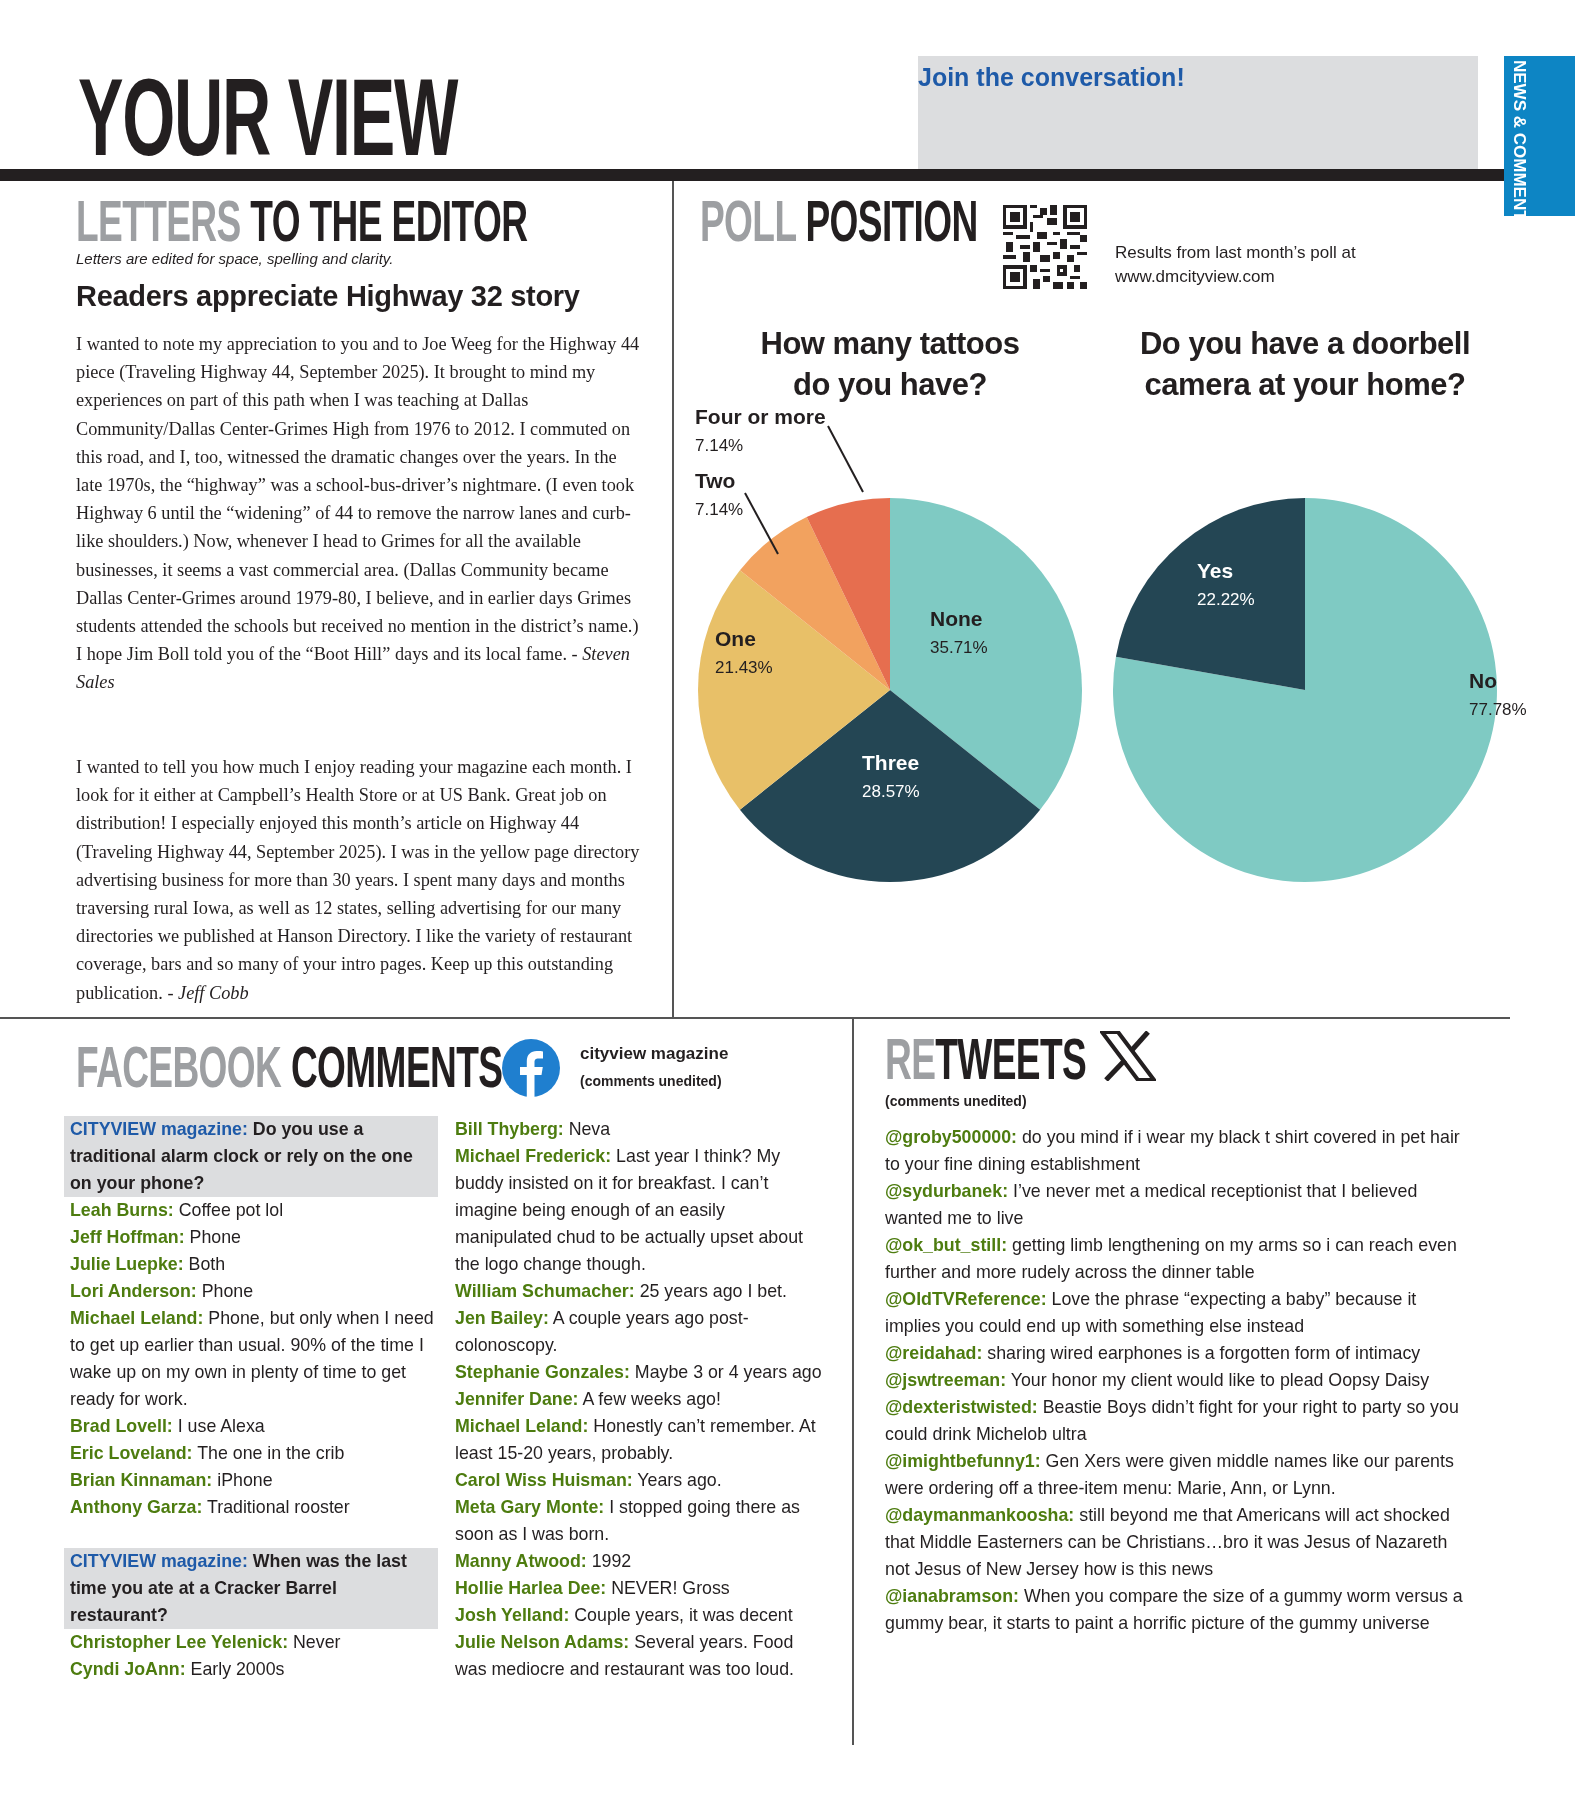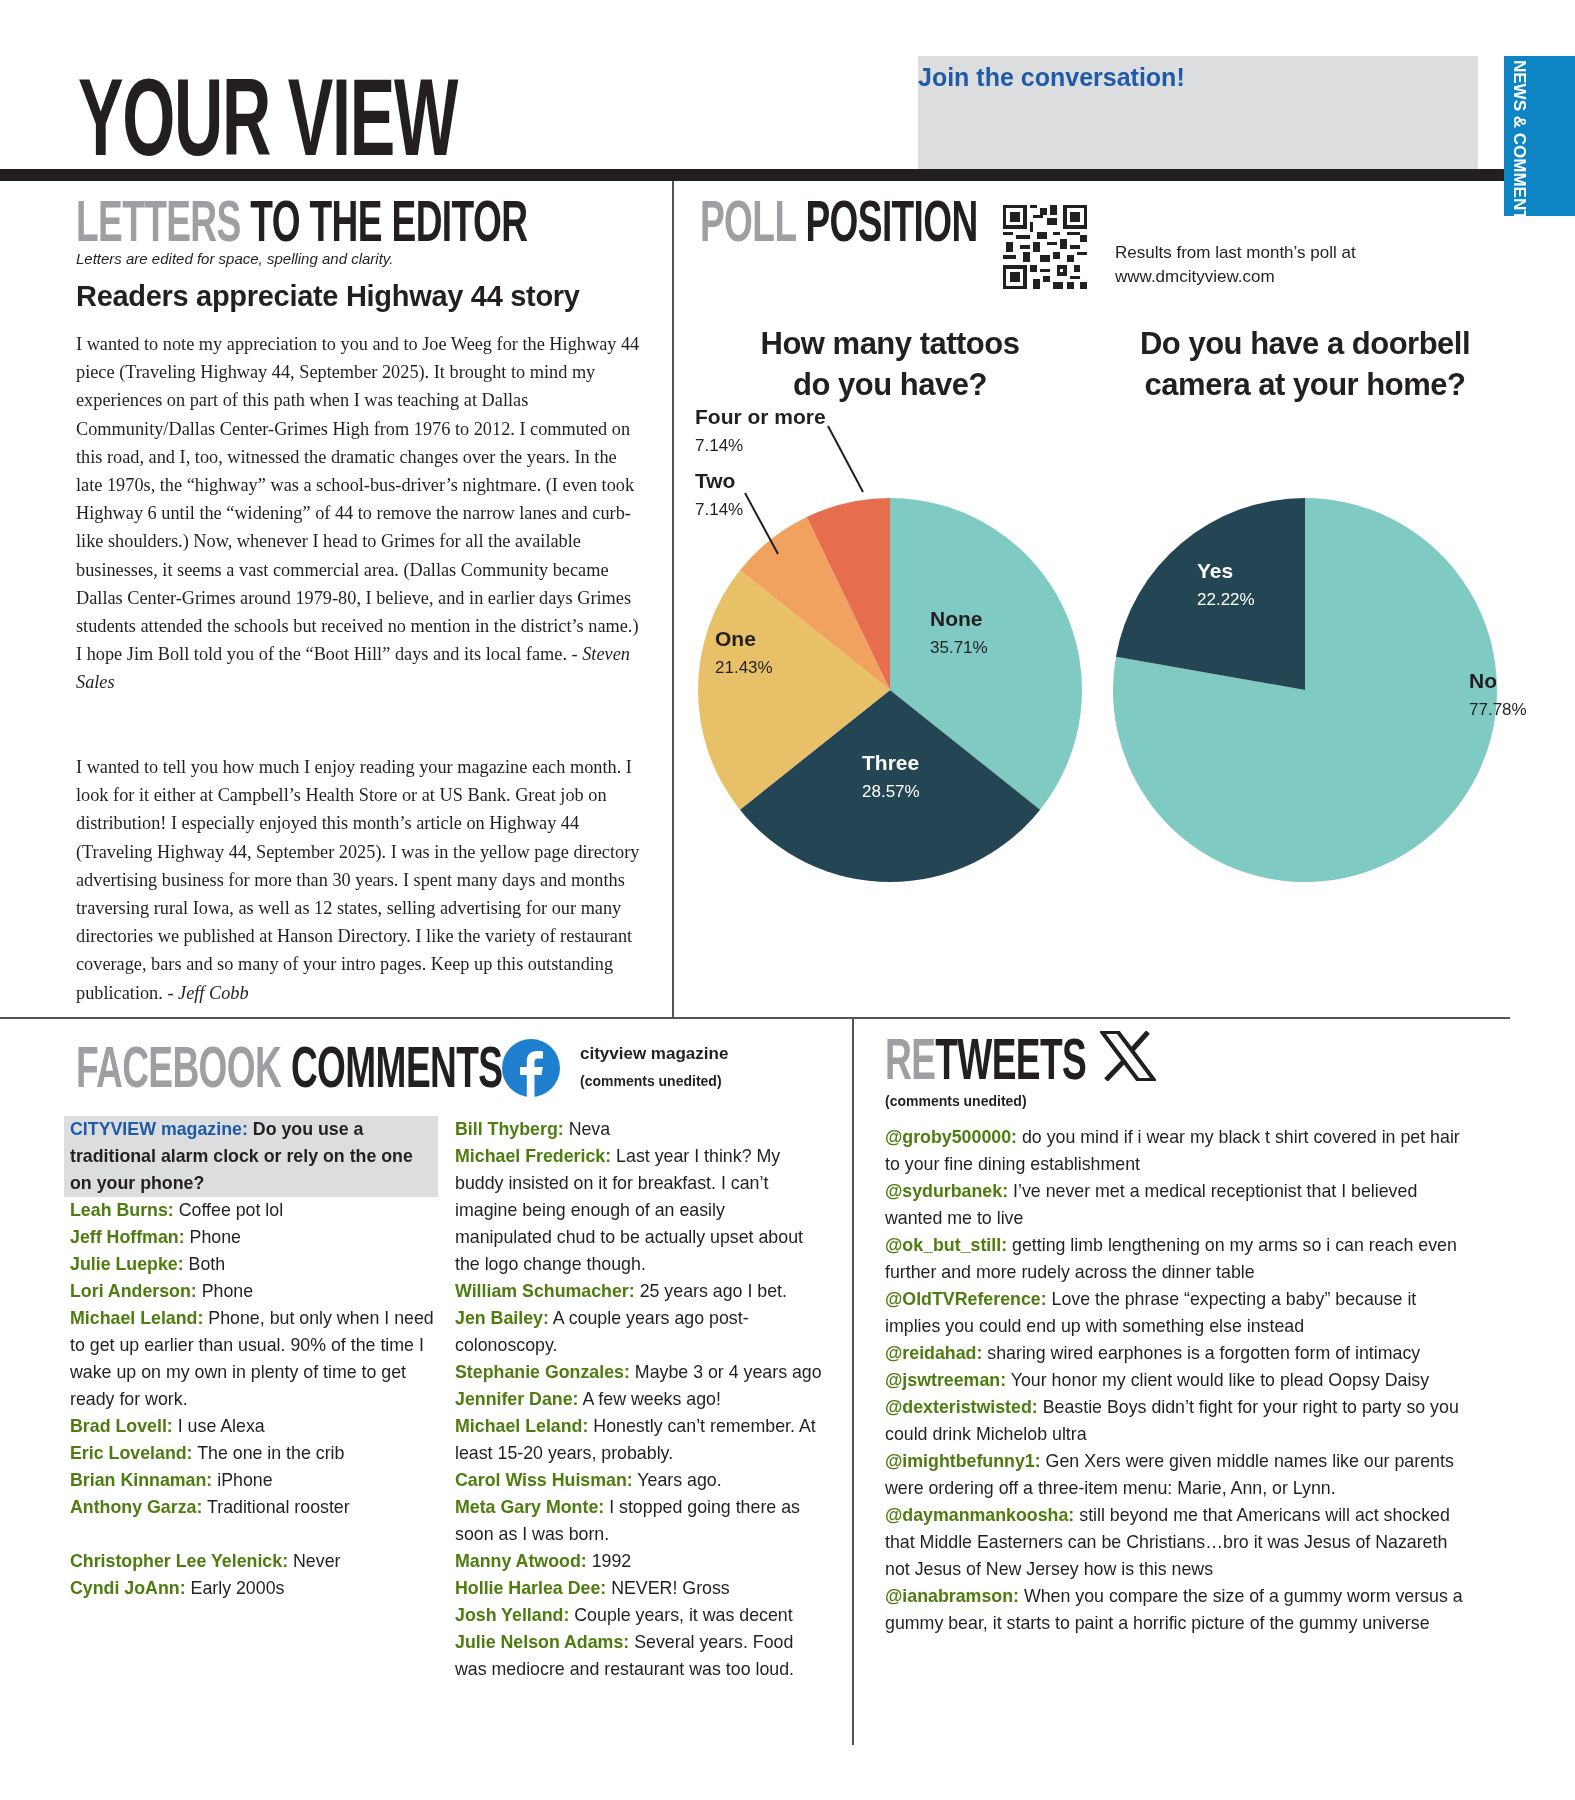--- a/index.html
+++ b/index.html
@@ -76,21 +76,21 @@
 
 <div class="vline" style="left:672px; top:181px; height:837px;"></div>
 <div class="hline" style="left:0; top:1017px; width:1510px;"></div>
 <div class="vline" style="left:852px; top:1018px; height:727px;"></div>
 
 <div class="sec-head" style="left:76px; top:192px;">
   <span class="gray">LETTERS</span>
   <span class="dark">TO THE EDITOR</span>
 </div>
 <div id="letters-note">Letters are edited for space, spelling and clarity.</div>
-<div id="letters-headline">Readers appreciate Highway 44 story</div>
+<div id="letters-headline">Readers appreciate Highway 32 story</div>
 
 <div class="letter" id="letter-1">
   <span>I wanted to note my appreciation to you and to Joe Weeg for the Highway 44 piece (Traveling Highway 44, September 2025). It brought to mind my experiences on part of this path when I was teaching at Dallas Community/Dallas Center-Grimes High from 1976 to 2012. I commuted on this road, and I, too, witnessed the dramatic changes over the years. In the late 1970s, the “highway” was a school-bus-driver’s nightmare. (I even took Highway 6 until the “widening” of 44 to remove the narrow lanes and curb-like shoulders.) Now, whenever I head to Grimes for all the available businesses, it seems a vast commercial area. (Dallas Community became Dallas Center-Grimes around 1979-80, I believe, and in earlier days Grimes students attended the schools but received no mention in the district’s name.) I hope Jim Boll told you of the “Boot Hill” days and its local fame.</span>
   <span class="sig">- Steven Sales</span>
 </div>
 <div class="letter" id="letter-2">
   <span>I wanted to tell you how much I enjoy reading your magazine each month. I look for it either at Campbell’s Health Store or at US Bank. Great job on distribution! I especially enjoyed this month’s article on Highway 44 (Traveling Highway 44, September 2025). I was in the yellow page directory advertising business for more than 30 years. I spent many days and months traversing rural Iowa, as well as 12 states, selling advertising for our many directories we published at Hanson Directory. I like the variety of restaurant coverage, bars and so many of your intro pages. Keep up this outstanding publication.</span>
   <span class="sig">- Jeff Cobb</span>
 </div>
 
@@ -207,20 +207,21 @@
     <div class="entry"><span class="who">Leah Burns:</span> <span>Coffee pot lol</span></div>
     <div class="entry"><span class="who">Jeff Hoffman:</span> <span>Phone</span></div>
     <div class="entry"><span class="who">Julie Luepke:</span> <span>Both</span></div>
     <div class="entry"><span class="who">Lori Anderson:</span> <span>Phone</span></div>
     <div class="entry"><span class="who">Michael Leland:</span> <span>Phone, but only when I need to get up earlier than usual. 90% of the time I wake up on my own in plenty of time to get ready for work.</span></div>
     <div class="entry"><span class="who">Brad Lovell:</span> <span>I use Alexa</span></div>
     <div class="entry"><span class="who">Eric Loveland:</span> <span>The one in the crib</span></div>
     <div class="entry"><span class="who">Brian Kinnaman:</span> <span>iPhone</span></div>
     <div class="entry"><span class="who">Anthony Garza:</span> <span>Traditional rooster</span></div>
     <div class="gap"></div>
+    <div class="qbox"><span class="who">CITYVIEW magazine:</span> <span>When was the last time you ate at a Cracker Barrel restaurant?</span></div>
     <div class="entry"><span class="who">Christopher Lee Yelenick:</span> <span>Never</span></div>
     <div class="entry"><span class="who">Cyndi JoAnn:</span> <span>Early 2000s</span></div>
   </div>
 <div class="col" id="fb-col-2">
     <div class="entry"><span class="who">Bill Thyberg:</span> <span>Neva</span></div>
     <div class="entry"><span class="who">Michael Frederick:</span> <span>Last year I think? My buddy insisted on it for breakfast. I can’t imagine being enough of an easily manipulated chud to be actually upset about the logo change though.</span></div>
     <div class="entry"><span class="who">William Schumacher:</span> <span>25 years ago I bet.</span></div>
     <div class="entry"><span class="who">Jen Bailey:</span> <span>A couple years ago post-colonoscopy.</span></div>
     <div class="entry"><span class="who">Stephanie Gonzales:</span> <span>Maybe 3 or 4 years ago</span></div>
     <div class="entry"><span class="who">Jennifer Dane:</span> <span>A few weeks ago!</span></div>

